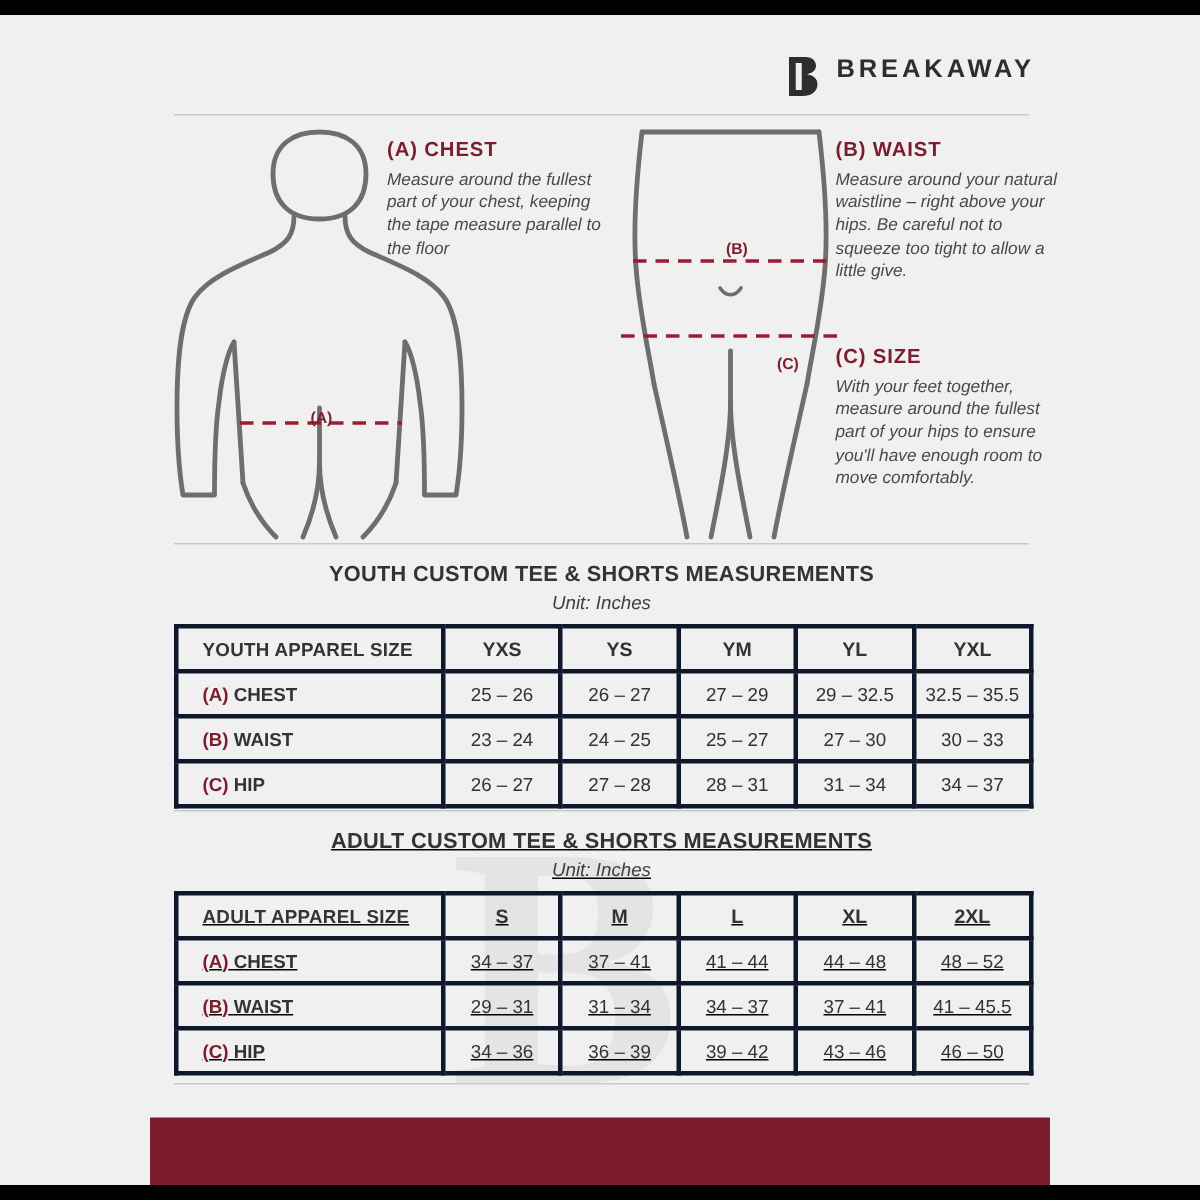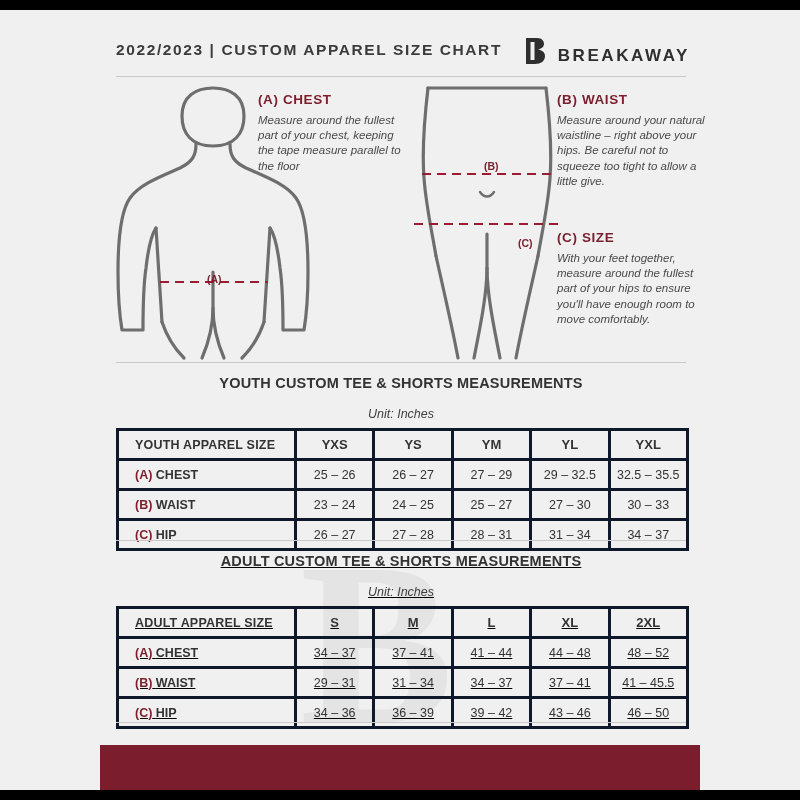--- a/index.html
+++ b/index.html
@@ -52,21 +52,21 @@
     font-weight: bold;
     letter-spacing: 1.6px;
     color: #3b3b3b;
     white-space: nowrap;
   }
   .brand-wrap {
     position: absolute;
     right: 110px;
     top: 26px;
     display: flex;
-    align-items: flex-end;
+    align-items: flex-start;
     gap: 12px;
   }
   .brand-name {
     font-size: 17px;
     font-weight: bold;
     letter-spacing: 2.6px;
     color: #2e2e2e;
   }
   .rule {
     position: absolute;
@@ -115,21 +115,21 @@
     font-size: 14.5px;
     font-weight: bold;
     color: #333333;
     letter-spacing: 0.2px;
   }
   .table-unit {
     text-align: center;
     font-size: 12.5px;
     font-style: italic;
     color: #3f3f3f;
-    margin-top: 16px;
+    margin-top: 4px;
     margin-bottom: 7px;
   }
   table {
     border-collapse: collapse;
     width: 570px;
     table-layout: fixed;
   }
   table td, table th {
     border: 3px solid #0f172a;
     height: 27px;
@@ -173,21 +173,20 @@
 </style>
 </head>
 <body>
 
 <div id="page">
   <div class="sheet">
 
     <div class="watermark">B</div>
 
     <div class="header">
-      <div class="header-title">2022/2023  |  CUSTOM APPAREL SIZE CHART</div>
       <div class="brand-wrap">
         <svg width="24" height="30" viewBox="0 0 24 30">
           <path d="M4 2 L15 2 C20 2 22 5 22 8 C22 11 19 13 16 13.5 C19.5 14 23 16 23 20 C23 25 19 28 13 28 L4 28 Z" fill="#2e2e2e"></path>
           <path d="M8.5 6 L8.5 24 L12.5 24 L12.5 6 Z" fill="#f0f0f0"></path>
         </svg>
         <div class="brand-name">BREAKAWAY</div>
       </div>
       <div class="rule" style="top:66px;"></div>
     </div>
 

